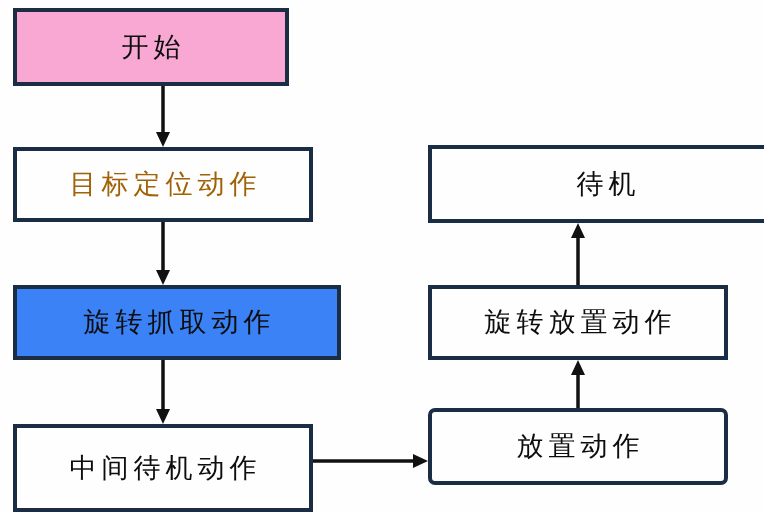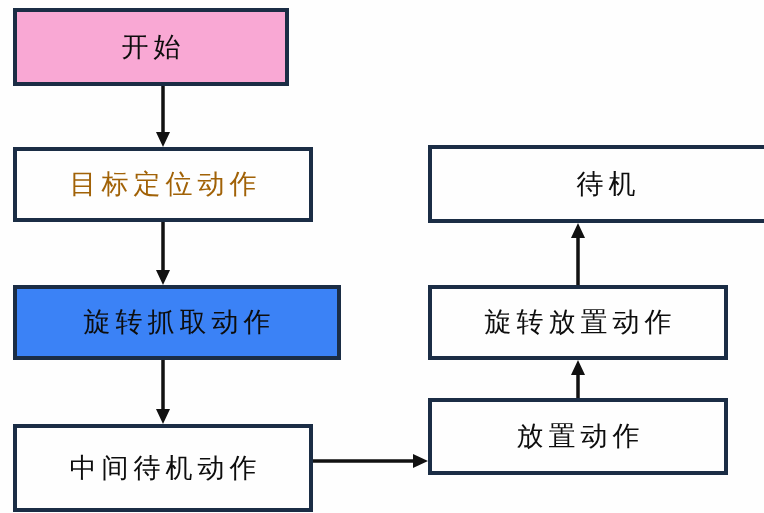--- a/index.html
+++ b/index.html
@@ -90,17 +90,17 @@
       </div>
       <div class="node" style="left: 13px; top: 424px; width: 300px; height: 88px; border-color: rgb(27, 45, 69); background: rgb(254, 254, 254);">
         <span class="node-label" style="color: rgb(13, 13, 13);">中间待机动作</span>
       </div>
       <div class="node" style="left: 428px; top: 145px; width: 356px; height: 78px; border-color: rgb(27, 45, 69); background: rgb(254, 254, 254);">
         <span class="node-label" style="color: rgb(13, 13, 13);">待机</span>
       </div>
       <div class="node" style="left: 428px; top: 285px; width: 300px; height: 75px; border-color: rgb(27, 45, 69); background: rgb(254, 254, 254);">
         <span class="node-label" style="color: rgb(13, 13, 13);">旋转放置动作</span>
       </div>
-      <div class="node" style="left: 428px; top: 398px; width: 300px; height: 77px; border-color: rgb(27, 45, 69); background: rgb(254, 254, 254);">
+      <div class="node" style="left: 428px; top: 408px; width: 300px; height: 77px; border-color: rgb(27, 45, 69); background: rgb(254, 254, 254); border-radius: 7px;">
         <span class="node-label" style="color: rgb(13, 13, 13);">放置动作</span>
       </div>
     </div>
 </div>
 
 </body></html>

